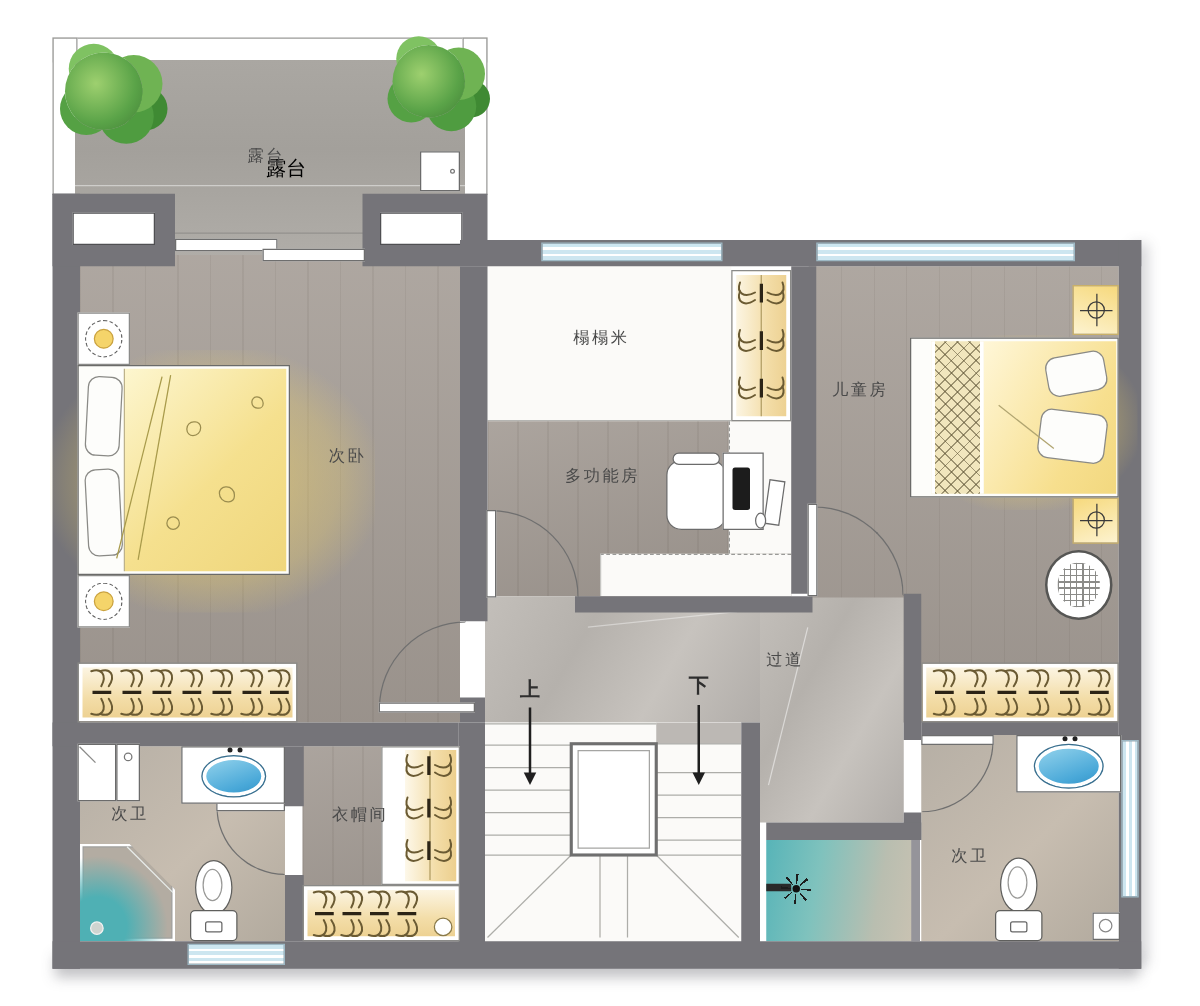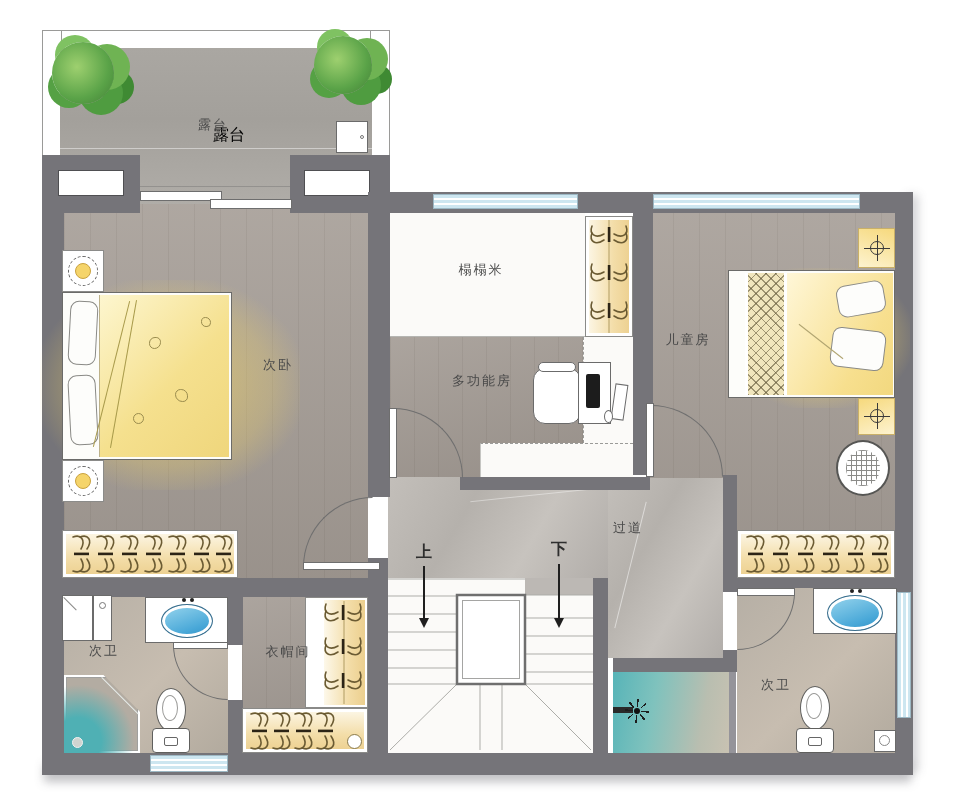--- a/index.html
+++ b/index.html
@@ -226,21 +226,21 @@
   </div>
   <div class="a wrob" style="left:737px;top:530px;width:158px;height:48px;"></div>
   <svg class="a" style="left:737px;top:530px;" width="158" height="48" viewBox="0 0 158 48">
     <use href="#hg" x="7" y="4"></use>
       <use href="#hg" x="32" y="4"></use>
       <use href="#hg" x="57" y="4"></use>
     <use href="#hg" x="82" y="4"></use>
       <use href="#hg" x="107" y="4"></use>
       <use href="#hg" x="131" y="4"></use>
   </svg>
-  <div class="label a" style="left:688px;top:340px;">儿童房</div>
+  <div class="label a" style="left:688px;top:312px;">儿童房</div>
 
   <div class="label a" style="left:628px;top:528px;">过道</div>
   <div class="biglabel a" style="left:424px;top:552px;position:absolute;">上</div>
   <div class="biglabel a" style="left:559px;top:549px;position:absolute;">下</div>
   <div class="a arrow" style="left:423px;top:566px;height:58px;"></div>
   <div class="a arrow" style="left:558px;top:564px;height:60px;"></div>
 
   <div class="a" style="left:305px;top:597px;width:63px;height:111px;background:#fff;border:1px solid #8a8a88;">
     <div class="a" style="left:18px;top:2px;width:41px;height:105px;background:linear-gradient(90deg,#fdf8ea,#f3dda8 60%,#eccf8e);"></div>
   </div>

